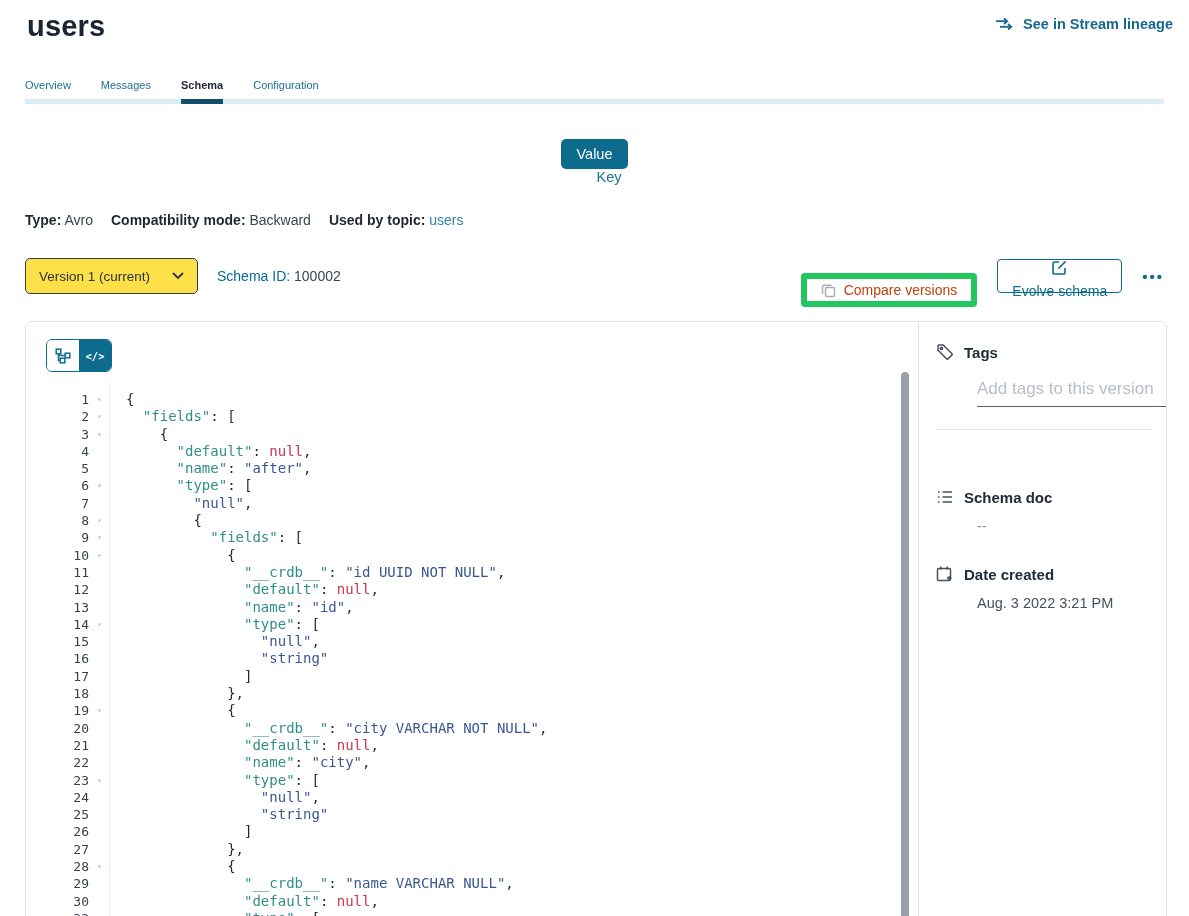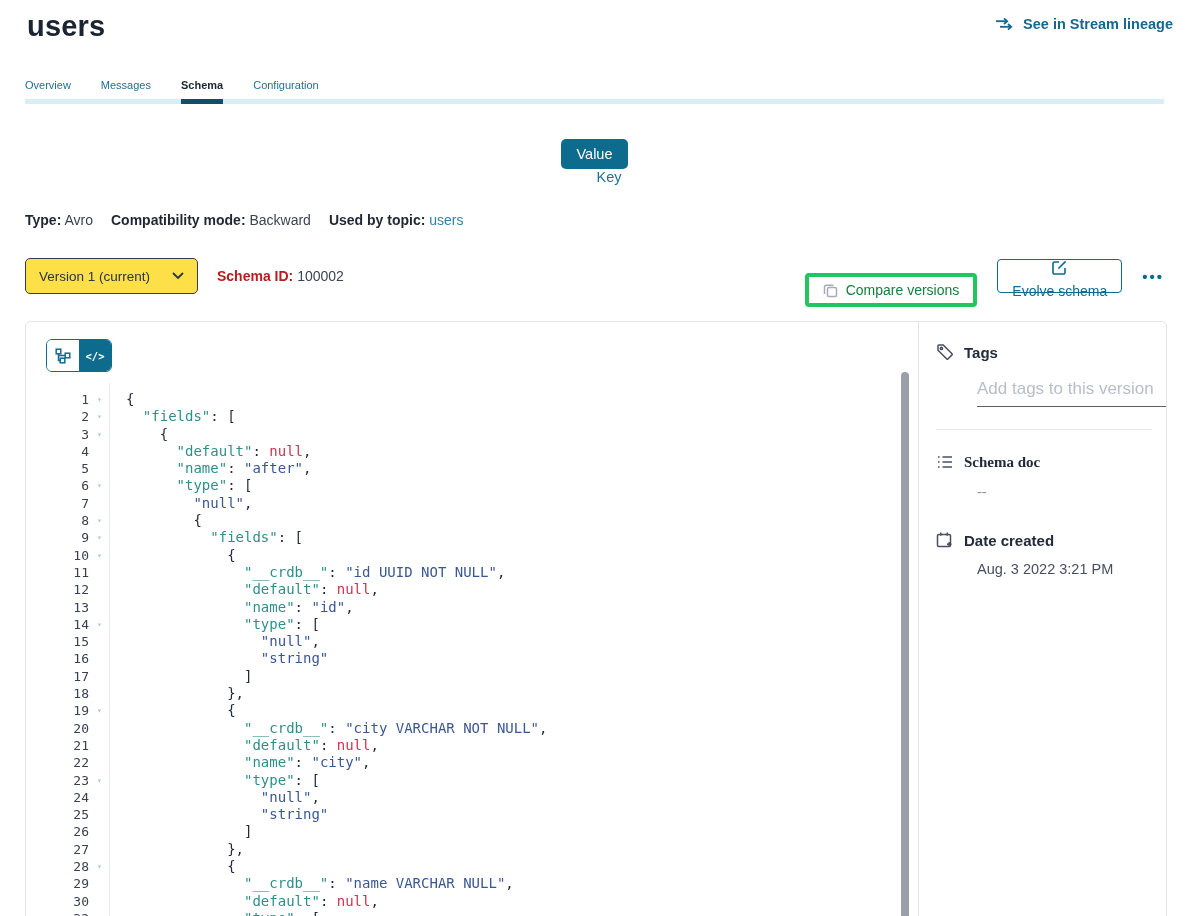--- a/index.html
+++ b/index.html
@@ -29,25 +29,25 @@
   .meta-row { margin:27px 25px 0 25px; display:flex; gap:18px; font-size:14px; color:#3a4452; }
   .meta-item b { color:#1f2733; font-weight:700; }
   .meta-link { color:#2f81a8; cursor:pointer; }
 
   
   .version-bar { margin:17px 25px 0 25px; display:flex; align-items:center; }
   .version-select { width:173px; height:36px; border:1px solid #343d4e; border-radius:5px; background:#fde047;
     display:flex; align-items:center; justify-content:space-between; padding:0 13px; font-size:13.5px;
     color:#2a3342; cursor:pointer; }
   .schema-id { margin-left:19px; font-size:14px; color:#3a4452; }
-  .schema-id b { color:#b91c1c; font-weight:700; }
+  .schema-id b { color:#0369a1; font-weight:400; }
   .version-actions { margin-left:auto; display:flex; align-items:center; gap:20px; }
   .btn { display:flex; align-items:center; gap:8px; height:34px; padding:0 14px; border-radius:4px;
     background:#fff; font-size:14px; cursor:pointer; font-family:inherit; }
-  .btn-disabled { border:4px solid #22c55e; color:#15803d; font-weight:500; cursor:default;margin-top:28px; }
+  .btn-disabled { border:6px solid #22c55e; color:#c2410c; font-weight:500; cursor:default;margin-top:28px; }
   .btn-primary-outline { border:1px solid #0d6c8e; color:#0d6c8e; font-weight:400;flex-direction:column; }
   .more-dots { color:#0d6c8e; font-size:15px; letter-spacing:2px; font-weight:700; cursor:pointer; line-height:1; }
 
   
   .main-panel { margin:14px 22px 0 25px; width:1142px; height:613px; border:1px solid #e1e4e8;
     border-radius:6px 6px 0 0; display:flex; overflow:hidden; }
   .code-pane { position:relative; width:894px; padding-top:17px; }
   .view-toggle { margin-left:20px; display:inline-flex; border:1px solid #0d6c8e; border-radius:6px; overflow:hidden; }
   .view-toggle .seg { width:32px; height:31px; display:flex; align-items:center; justify-content:center; cursor:pointer; }
   .seg-tree { background:#fff; }
@@ -67,21 +67,21 @@
 
   
   .side-pane { width:248px; border-left:1px solid #e1e4e8; padding:21px 16px 0 17px; }
   .side-head { display:flex; align-items:center; gap:10px; }
   .side-title { font-size:15px; font-weight:700; color:#222b3a; }
   .side-indent { margin-left:41px; }
   .tags-input { margin-top:18px; width:191px; border:none; border-bottom:1.5px solid #59606f; outline:none;
     font-size:17px; padding:0 0 7px 0; color:#222b3a; font-family:inherit; background:transparent; }
   .tags-input::placeholder { color:#b9bdc7; }
   .side-divider { margin:22px 0 0 0; border:none; border-top:1px solid #e5e7ea; width:216px; }
-  .sec-schema-doc { margin-top:23px;font-family:Liberation Serif, serif; }
+  .sec-schema-doc { margin-top:58px; }
   .side-value { margin-top:12px; font-size:14.5px; color:#474f5e; }
   .value-muted { color:#8b919d; }
   .sec-date { margin-top:31px; }
 
   .icon { flex:none; display:inline-flex; }
 </style>
 </head>
 <body>
 
 <div class="page-header">

